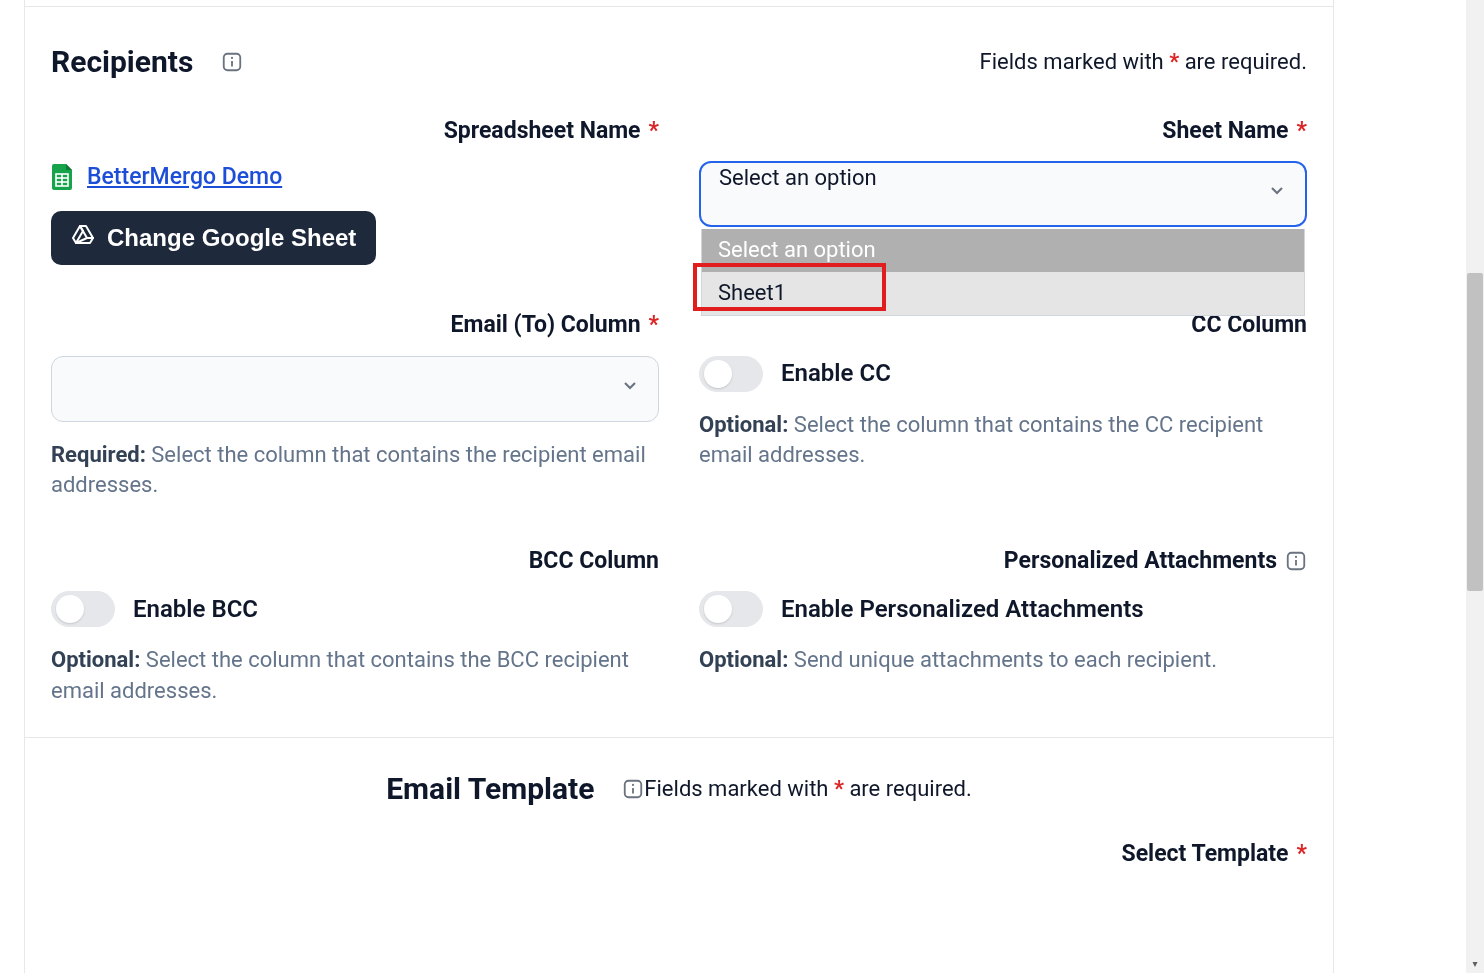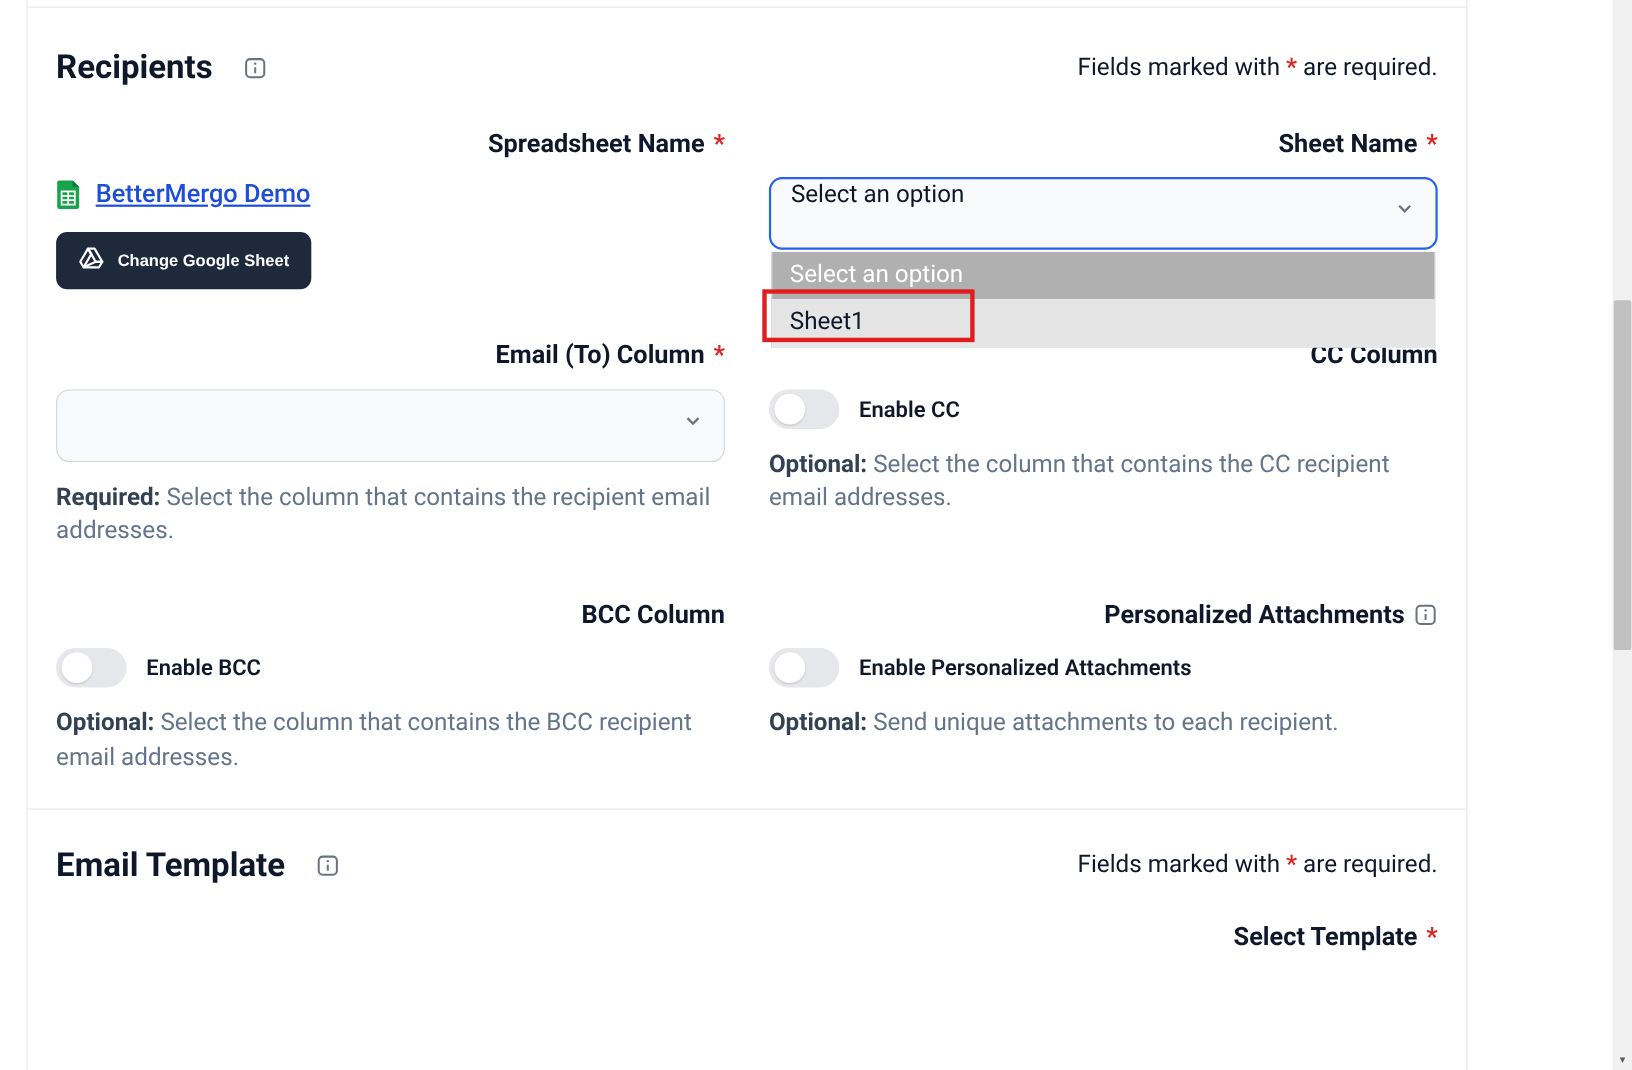--- a/index.html
+++ b/index.html
@@ -137,21 +137,21 @@
   }
   .btn-dark {
     display: inline-flex;
     align-items: center;
     gap: 12px;
     background: #1e293b;
     color: #fff;
     border: none;
     border-radius: 10px;
     padding: 12px 20px;
-    font-size: 15px;
+    font-size: 24px;
     font-weight: 600;
     cursor: pointer;
   }
   .btn-dark svg { width: 24px; height: 24px; }
   .helper {
     margin-top: 18px;
     font-size: 22px;
     color: var(--muted);
   }
   .helper b { color: #334155; font-weight: 700; }
@@ -227,21 +227,21 @@
     position: absolute;
     top: 3px;
     left: 4px;
     width: 28px;
     height: 28px;
     background: #fff;
     border-radius: 50%;
     box-shadow: 0 1px 2px rgba(0,0,0,0.15);
   }
   .toggle-label {
-    font-size: 20px;
+    font-size: 24px;
     font-weight: 600;
     color: var(--text);
   }
   
   .sheet-name-wrap { position: relative; }
   
   .section.template { padding-top: 30px; padding-bottom: 0; }
 </style>
 </head>
 <body>
@@ -389,21 +389,21 @@
             <b>Optional:</b><span> Send unique attachments to each recipient.</span>
           </div>
         </div>
 
       </div>
     </div>
 
     <div class="section-divider"></div>
 
     <div class="section template">
-      <div class="section-header" style="margin-bottom:28px;">
+      <div class="section-header" style="margin-bottom:28px;justify-content:center;">
         <div class="section-title">
           <span>Email Template</span>
           <span class="info-icon">
             <svg viewBox="0 0 24 24" fill="none" stroke="#6b7280" stroke-width="2">
               <rect x="3" y="3" width="18" height="18" rx="4"></rect>
               <line x1="12" y1="11" x2="12" y2="17"></line>
               <circle cx="12" cy="7.5" r="1.2" fill="#6b7280" stroke="none"></circle>
             </svg>
           </span>
         </div>

